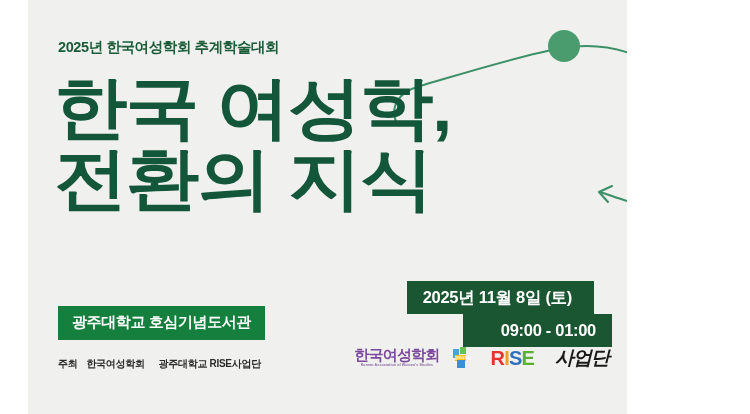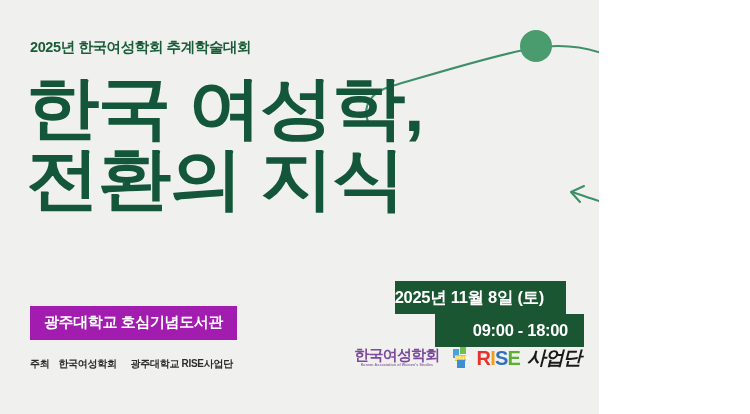--- a/index.html
+++ b/index.html
@@ -7,20 +7,21 @@
     padding: 0;
     background: #ffffff;
   }
   #poster {
     position: relative;
     width: 599px;
     height: 414px;
     background: #f0f0ee;
     overflow: hidden;
     font-family: "Liberation Sans", "DejaVu Sans", sans-serif;
+    margin-left: 28px;
   }
 
   
   #decor {
     position: absolute;
     left: 0; top: 0;
     width: 750px;
     height: 414px;
     pointer-events: none;
   }
@@ -55,21 +56,21 @@
     transform: scaleX(1.08);
     transform-origin: left center;
   }
   #title .tline + .tline { margin-top: 4px; }
 
   
   #venue-chip {
     position: absolute;
     left: 30px;
     top: 306px;
-    background: #a21caf;
+    background: #15803d;
     color: #ffffff;
     font-size: 15px;
     font-weight: 700;
     letter-spacing: -0.4px;
     padding: 7px 14px 8px 14px;
     white-space: nowrap;
   }
 
   
   #host-line {
@@ -98,21 +99,21 @@
   #time-row {
     background: #1b5632;
     color: #ffffff;
     font-size: 16.5px;
     font-weight: 700;
     letter-spacing: -0.3px;
     white-space: nowrap;
     line-height: 1;
   }
   #date-row {
-    padding: 8px 22px 8px 0;
+    padding: 8px 22px 8px 16px;
     margin-right: 18px;
   }
   #time-row {
     padding: 8px 16px 9px 38px;
   }
 
   
   #logos {
     position: absolute;
     right: 18px;
@@ -143,21 +144,21 @@
     color: #8a6aa3;
     letter-spacing: 0.1px;
     white-space: nowrap;
     transform: scaleY(1.15);
   }
 
   
   #logo-rise {
     display: flex;
     align-items: center;
-    gap: 6px;
+    gap: 20px;
   }
   #rise-mark {
     width: 17px;
     height: 21px;
     position: relative;
     flex: none;
   }
   #rise-mark .m-a { position:absolute; left:0;   top:2px;  width:6px;  height:9px;  background:#4aa3d8; }
   #rise-mark .m-b { position:absolute; left:6.5px; top:0;  width:6px;  height:7px;  background:#6fbf4a; }
   #rise-mark .m-c { position:absolute; left:2px;  top:8px;  width:11px; height:6px;  background:#f0c419; }
@@ -218,21 +219,21 @@
   </div>
 
   <div id="venue-chip">광주대학교 호심기념도서관</div>
 
   <div id="host-line">
     <span class="host-label">주최</span><span class="host-org">한국여성학회</span><span class="host-org">광주대학교 RISE사업단</span>
   </div>
 
   <div id="datetime-block">
     <div id="date-row">2025년 11월 8일 (토)</div>
-    <div id="time-row">09:00 - 18:00</div>
+    <div id="time-row">09:00 - 01:00</div>
   </div>
 
   <div id="logos">
 
     <div id="logo-kaws">
       <div class="kaws-ko">한국여성학회</div>
       <div class="kaws-en">Korean Association of Women's Studies</div>
     </div>
 
     <div id="logo-rise">

